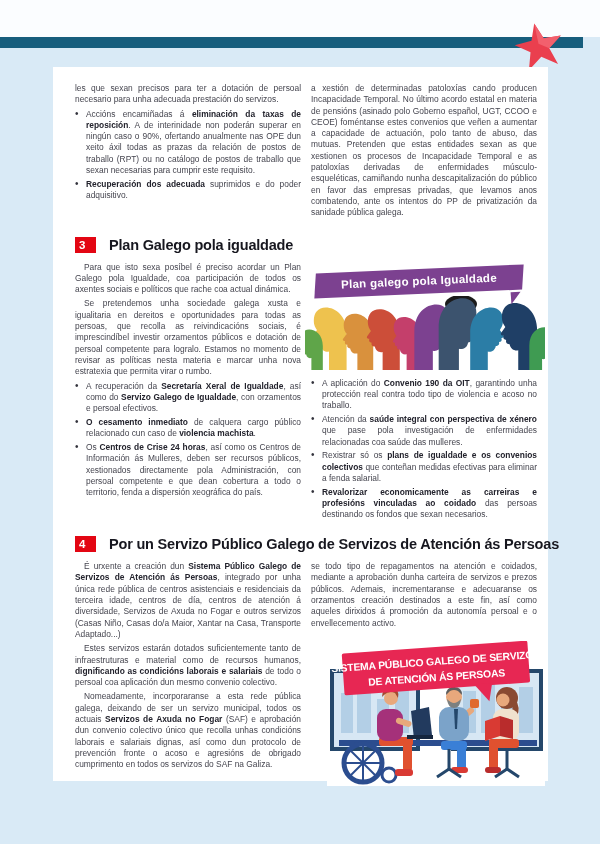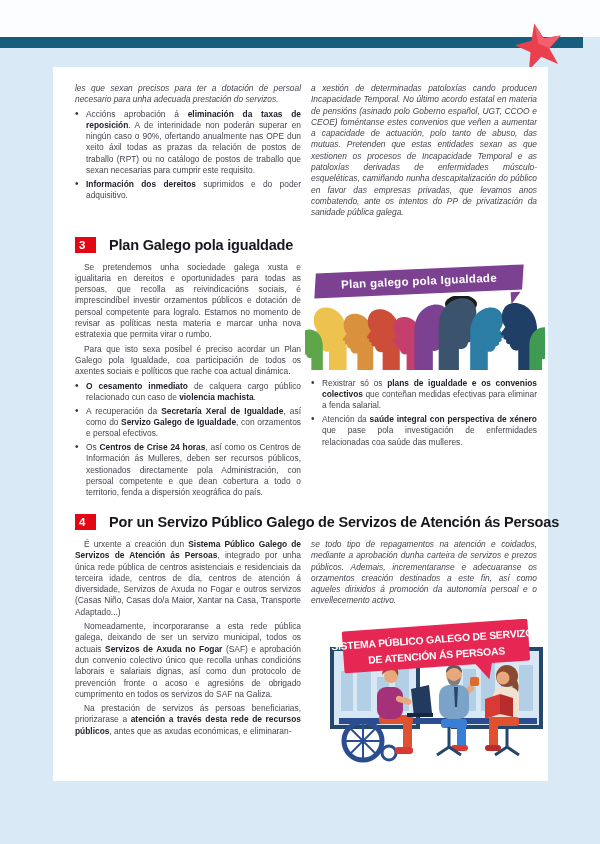--- a/index.html
+++ b/index.html
@@ -15,21 +15,21 @@
     position:absolute;left:53px;top:67px;width:495px;height:714px;background:#ffffff;
     box-sizing:border-box;padding:16px 11px 0 22px;
   }
   .cols{display:flex;gap:10px;}
   .col{width:226px;box-sizing:border-box;}
   .body-text{
     font-size:8.4px;line-height:11.3px;color:#45454f;text-align:justify;
   }
   .body-text b{color:#23232d;}
   p.para{margin:0 0 3px 0;text-indent:9px;}
-  p.para.noindent{text-indent:0;font-style:italic;}
+  p.para.noindent{text-indent:0;}
   ul.bl{list-style:none;margin:2px 0 0 0;padding:0 0 0 11px;}
   ul.bl li{position:relative;margin:0 0 2.5px 0;}
   ul.bl li::before{
     content:"\2022";position:absolute;left:-11px;top:-1px;color:#33333d;font-size:10px;
   }
   .sec-head{display:flex;align-items:center;gap:13px;margin:0 0 9px 0;}
   .sec-badge{
     width:21px;height:16px;background:#e30613;color:#ffffff;
     font-weight:bold;font-size:11.5px;line-height:16px;padding-left:4px;box-sizing:border-box;
     flex:none;
@@ -73,43 +73,43 @@
   <polygon points="50,2 63,36 99,38 70,59 81,95 50,73 19,95 30,59 1,38 37,36" fill="#ea3f4e" transform="rotate(-12 50 50)"></polygon>
   <polygon points="50,2 63,36 99,38 70,59 50,45" fill="#f2606d" transform="rotate(-12 50 50)"></polygon>
 </svg>
 
 <div class="card">
 
   <div class="cols">
     <div class="col body-text">
       <p class="para noindent">les que sexan precisos para ter a dotación de persoal necesario para unha adecuada prestación do servizos.</p>
       <ul class="bl">
-        <li><span>Accións aprobación á </span><b>eliminación da taxas de reposición</b><span>. A de interinidade non poderán superar en ningún caso o 90%, ofertando anualmente nas OPE dun xeito áxil todas as prazas da relación de postos de traballo (RPT) ou no catálogo de postos de traballo que sexan necesarias para cumprir este requisito.</span></li>
-        <li><b>Información dos dereitos</b><span> suprimidos e do poder adquisitivo.</span></li>
+        <li><span>Accións encamiñadas á </span><b>eliminación da taxas de reposición</b><span>. A de interinidade non poderán superar en ningún caso o 90%, ofertando anualmente nas OPE dun xeito áxil todas as prazas da relación de postos de traballo (RPT) ou no catálogo de postos de traballo que sexan necesarias para cumprir este requisito.</span></li>
+        <li><b>Recuperación dos adecuada</b><span> suprimidos e do poder adquisitivo.</span></li>
       </ul>
     </div>
     <div class="col body-text">
       <p class="para noindent">a xestión de determinadas patoloxías cando producen Incapacidade Temporal. No último acordo estatal en materia de pensións (asinado polo Goberno español, UGT, CCOO e CEOE) foméntanse estes convenios que veñen a aumentar a capacidade de actuación, polo tanto de abuso, das mutuas. Pretenden que estas entidades sexan as que xestionen os procesos de Incapacidade Temporal e as patoloxías derivadas de enfermidades músculo-esqueléticas, camiñando nunha descapitalización do público en favor das empresas privadas, que levamos anos combatendo, ante os intentos do PP de privatización da sanidade pública galega.</p>
     </div>
   </div>
 
   <div class="gap-a"></div>
 
   <div class="sec-head">
     <div class="sec-badge">3</div>
     <div class="sec-title">Plan Galego pola igualdade</div>
   </div>
 
   <div class="cols">
     <div class="col body-text">
+      <p class="para">Para que isto sexa posíbel é preciso acordar un Plan Galego pola Igualdade, coa participación de todos os axentes sociais e políticos que rache coa actual dinámica.</p>
       <p class="para">Se pretendemos unha sociedade galega xusta e igualitaria en dereitos e oportunidades para todas as persoas, que recolla as reivindicacións sociais, é imprescindíbel investir orzamentos públicos e dotación de persoal competente para logralo. Estamos no momento de revisar as políticas nesta materia e marcar unha nova estratexia que permita virar o rumbo.</p>
-      <p class="para">Para que isto sexa posíbel é preciso acordar un Plan Galego pola Igualdade, coa participación de todos os axentes sociais e políticos que rache coa actual dinámica.</p>
       <ul class="bl">
+        <li><span>A recuperación da </span><b>Secretaría Xeral de Igualdade</b><span>, así como do </span><b>Servizo Galego de Igualdade</b><span>, con orzamentos e persoal efectivos.</span></li>
         <li><b>O cesamento inmediato</b><span> de calquera cargo público relacionado cun caso de </span><b>violencia machista</b><span>.</span></li>
-        <li><span>A recuperación da </span><b>Secretaría Xeral de Igualdade</b><span>, así como do </span><b>Servizo Galego de Igualdade</b><span>, con orzamentos e persoal efectivos.</span></li>
         <li><span>Os </span><b>Centros de Crise 24 horas</b><span>, así como os Centros de Información ás Mulleres, deben ser recursos públicos, xestionados directamente pola Administración, con persoal competente e que dean cobertura a todo o territorio, fenda a dispersión xeográfica do país.</span></li>
       </ul>
     </div>
     <div class="col body-text">
 
       <div class="illo-equality">
         <svg class="eq-heads" viewBox="0 0 240 74">
           <defs>
             <path id="headp" d="M4 80 L4 34 C4 12 18 2 30 2 C40 2 45 9 45 18 C45 24 43 27 41 30 L46 37 C47 39 45 40 43 40 C44 43 43 45 40 45 C41 48 39 50 36 50 C35 56 30 58 26 57 L26 80 Z"></path>
           </defs>
@@ -125,38 +125,40 @@
           <use href="#headp" fill="#3f9b52" transform="translate(222,30) scale(0.58,0.58)"></use>
           <use href="#headp" fill="#5fa549" transform="translate(19.9,32.4) scale(-0.52,0.52)"></use>
         </svg>
         <div class="eq-banner">
           <span class="eq-banner-label">Plan galego pola Igualdade</span>
         </div>
         <div class="eq-tail"></div>
       </div>
 
       <ul class="bl">
+        <li><span>A aplicación do </span><b>Convenio 190 da OIT</b><span>, garantindo unha protección real contra todo tipo de violencia e acoso no traballo.</span></li>
+        <li><span>Atención da </span><b>saúde integral con perspectiva de xénero</b><span> que pase pola investigación de enfermidades relacionadas coa saúde das mulleres.</span></li>
         <li><span>Rexistrar só os </span><b>plans de igualdade e os convenios colectivos</b><span> que conteñan medidas efectivas para eliminar a fenda salarial.</span></li>
-        <li><span>Atención da </span><b>saúde integral con perspectiva de xénero</b><span> que pase pola investigación de enfermidades relacionadas coa saúde das mulleres.</span></li>
+        <li><b>Revalorizar economicamente as carreiras e profesións vinculadas ao coidado</b><span> das persoas destinando os fondos que sexan necesarios.</span></li>
       </ul>
     </div>
   </div>
 
   <div class="gap-b"></div>
 
   <div class="sec-head">
     <div class="sec-badge">4</div>
     <div class="sec-title">Por un Servizo Público Galego de Servizos de Atención ás Persoas</div>
   </div>
 
   <div class="cols">
     <div class="col body-text">
       <p class="para"><span>É urxente a creación dun </span><b>Sistema Público Galego de Servizos de Atención ás Persoas</b><span>, integrado por unha única rede pública de centros asistenciais e residenciais da terceira idade, centros de día, centros de atención á diversidade, Servizos de Axuda no Fogar e outros servizos (Casas Niño, Casas do/a Maior, Xantar na Casa, Transporte Adaptado...)</span></p>
+      <p class="para"><span>Estes servizos estarán dotados suficientemente tanto de infraestruturas e material como de recursos humanos, </span><b>dignificando as condicións laborais e salariais</b><span> de todo o persoal coa aplicación dun mesmo convenio colectivo.</span></p>
       <p class="para"><span>Nomeadamente, incorporaranse a esta rede pública galega, deixando de ser un servizo municipal, todos os actuais </span><b>Servizos de Axuda no Fogar</b><span> (SAF) e aprobación dun convenio colectivo único que recolla unhas condicións laborais e salariais dignas, así como dun protocolo de prevención fronte o acoso e agresións de obrigado cumprimento en todos os servizos do SAF na Galiza.</span></p>
-      <p class="para"><span>Na prestación de servizos ás persoas beneficiarias, priorizarase a </span><b>atención a través desta rede de recursos públicos</b><span>, antes que as axudas económicas, e eliminaran-</span></p>
     </div>
     <div class="col body-text">
       <p class="para noindent">se todo tipo de repagamentos na atención e coidados, mediante a aprobación dunha carteira de servizos e prezos públicos. Ademais, incrementaranse e adecuaranse os orzamentos creación destinados a este fin, así como aqueles dirixidos á promoción da autonomía persoal e o envellecemento activo.</p>
 
       <div class="illo-care">
         <svg class="care-scene" viewBox="0 0 218 146">
 
           <g>
             <rect x="5" y="30" width="86" height="78" fill="#d7e7f4" stroke="#24476b" stroke-width="4"></rect>
             <rect x="14" y="52" width="12" height="40" fill="#b3cfe6"></rect>

